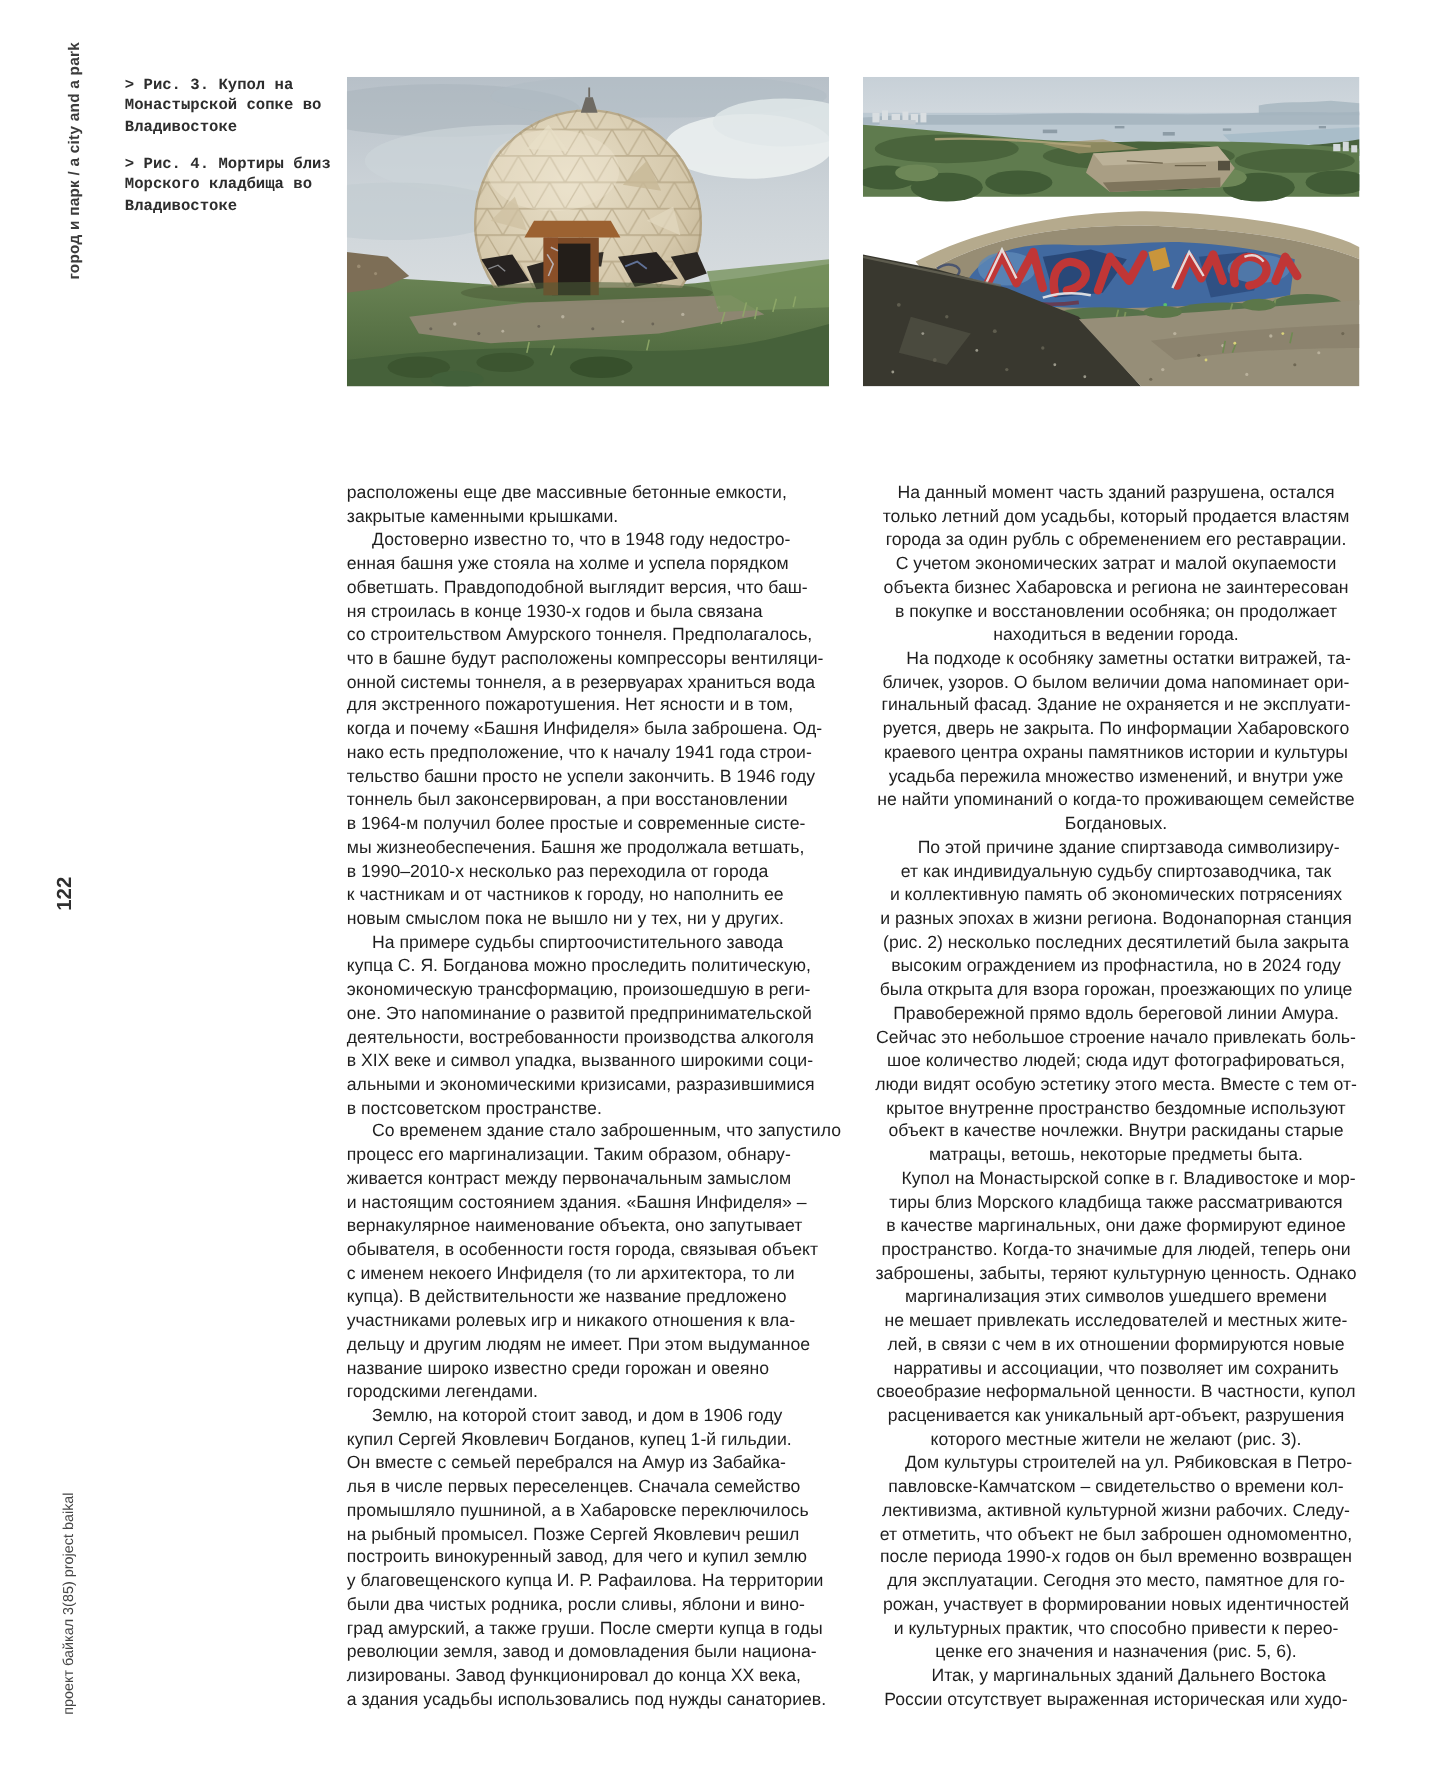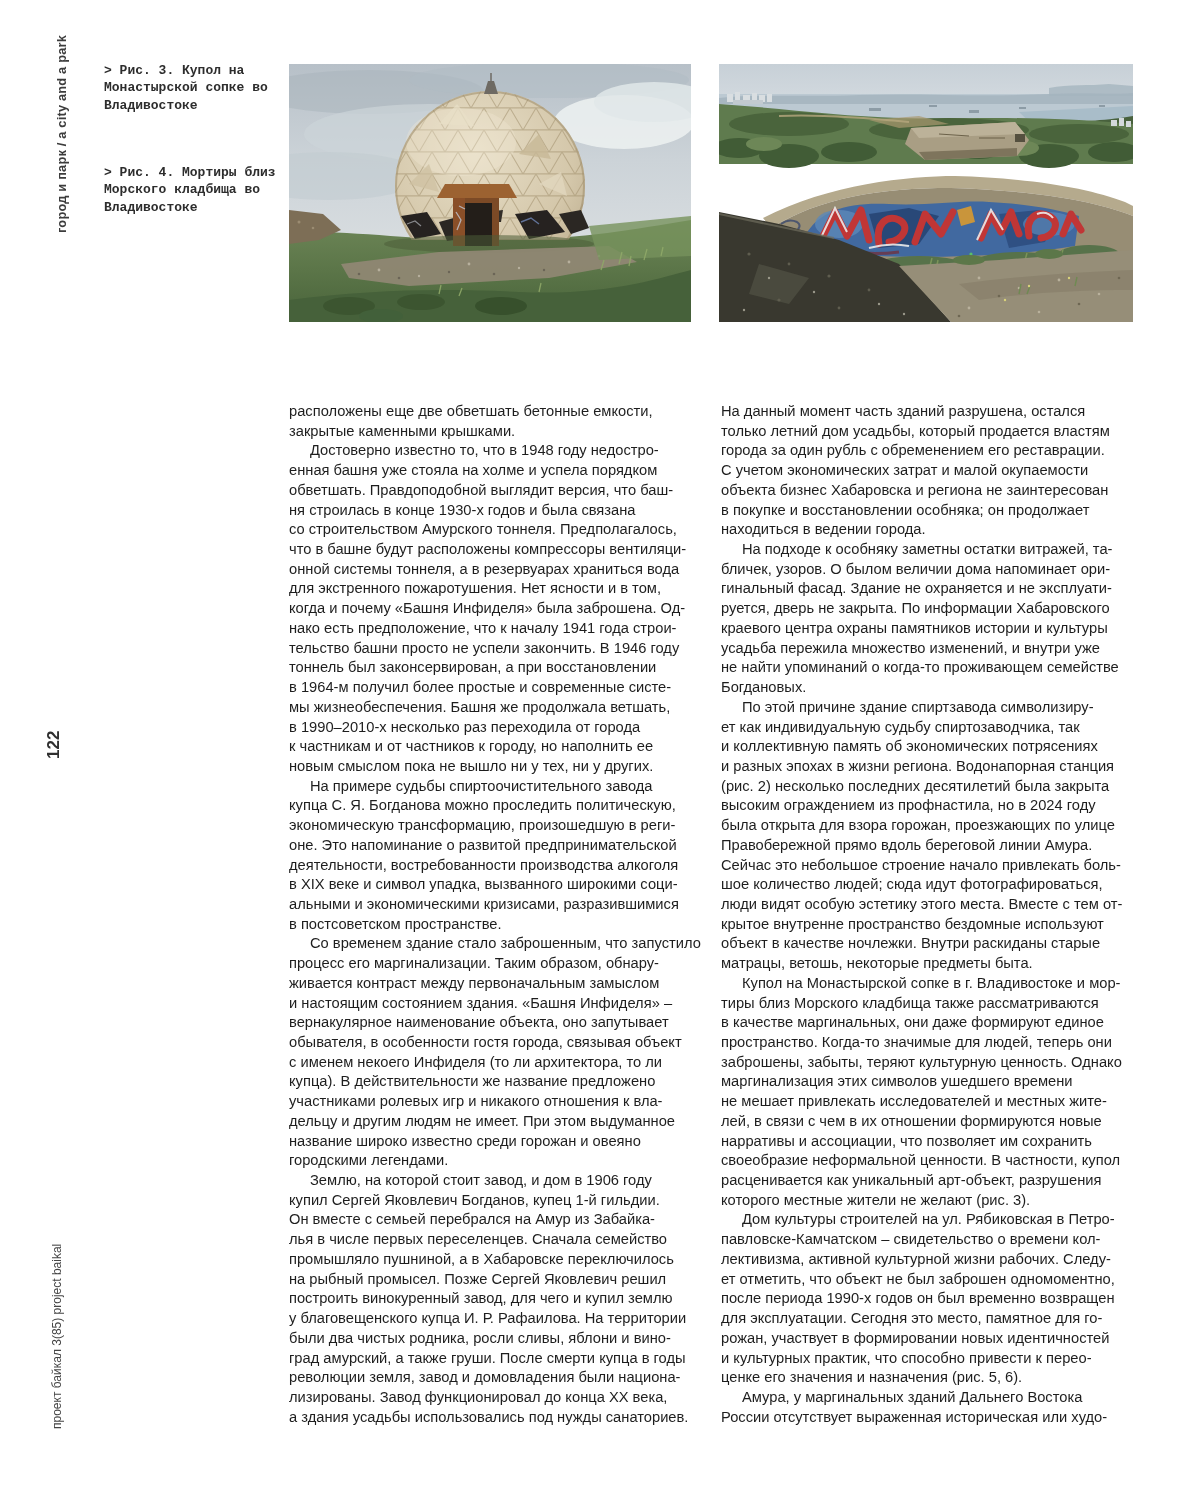--- a/index.html
+++ b/index.html
@@ -15,31 +15,31 @@
   .vlabel-top    { left:54px;  top:233px;  font-size:12.8px; font-weight:bold; letter-spacing:0.2px; }
   .vlabel-page   { left:44px;  top:759px;  font-size:17px;   font-weight:bold; color:#2f2f2f; }
   .vlabel-bottom { left:50px;  top:1429px; font-size:12px;   font-weight:normal; color:#454545; }
   .caption {
     position:absolute; left:104px; width:182px;
     font-size:13px; font-weight:bold; line-height:17.3px; color:#2d2d2d;
     white-space:pre-line;
     font-family:Liberation Mono, monospace;
   }
   .caption-1 { top:62px; }
-  .caption-2 { top:128px;margin-top:36px; }
+  .caption-2 { top:128px; }
   .photo { position:absolute; top:64px; height:258px; overflow:hidden; }
   .photo-1 { left:289px; width:402px; }
   .photo-2 { left:719px; width:414px; }
   .photo svg { display:block; }
   .col {
     position:absolute; top:402px; width:418px;
     font-size:14.7px; line-height:19.72px; color:#1e1e1e;
   }
   .col-left  { left:289px; }
-  .col-right { left:721px; }
+  .col-right { left:721px;text-align:center; }
   .body-par { margin:0; white-space:pre-line; }
   .indent { text-indent:21px; }
 </style>
 </head>
 <body>
 
 <div class="page">
 
   <div class="vlabel vlabel-top">город и парк / a city and a park</div>
   <div class="vlabel vlabel-page">122</div>
@@ -288,21 +288,21 @@
       </g>
       <g fill="#d9d27a">
           <circle cx="310" cy="222" r="1.2"></circle>
           <circle cx="350" cy="214" r="1.2"></circle>
           <circle cx="286" cy="236" r="1.2"></circle>
         </g>
     </svg>
   </div>
 
   <div class="col col-left">
-    <p class="body-par">расположены еще две обветшать бетонные емкости,
+    <p class="body-par">расположены еще две массивные бетонные емкости,
 закрытые каменными крышками.</p>
     <p class="body-par indent">Достоверно известно то, что в 1948 году недостро-
 енная башня уже стояла на холме и успела порядком
 обветшать. Правдоподобной выглядит версия, что баш-
 ня строилась в конце 1930-х годов и была связана
 со строительством Амурского тоннеля. Предполагалось,
 что в башне будут расположены компрессоры вентиляци-
 онной системы тоннеля, а в резервуарах храниться вода
 для экстренного пожаротушения. Нет ясности и в том,
 когда и почему «Башня Инфиделя» была заброшена. Од-
@@ -392,17 +392,17 @@
 которого местные жители не желают (рис. 3).</p>
     <p class="body-par indent">Дом культуры строителей на ул. Рябиковская в Петро-
 павловске-Камчатском – свидетельство о времени кол-
 лективизма, активной культурной жизни рабочих. Следу-
 ет отметить, что объект не был заброшен одномоментно,
 после периода 1990-х годов он был временно возвращен
 для эксплуатации. Сегодня это место, памятное для го-
 рожан, участвует в формировании новых идентичностей
 и культурных практик, что способно привести к перео-
 ценке его значения и назначения (рис. 5, 6).</p>
-    <p class="body-par indent">Амура, у маргинальных зданий Дальнего Востока
+    <p class="body-par indent">Итак, у маргинальных зданий Дальнего Востока
 России отсутствует выраженная историческая или худо-</p>
   </div>
 
 </div>
 
 </body></html>

